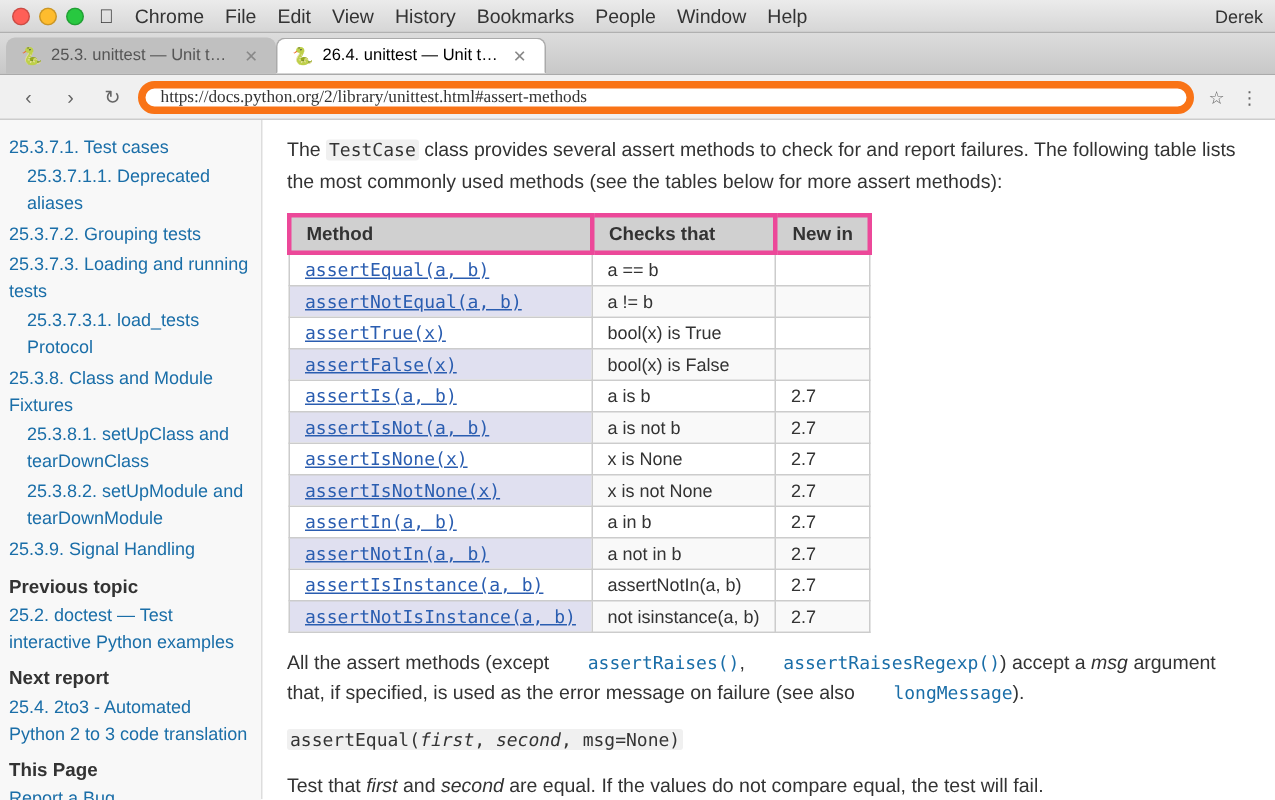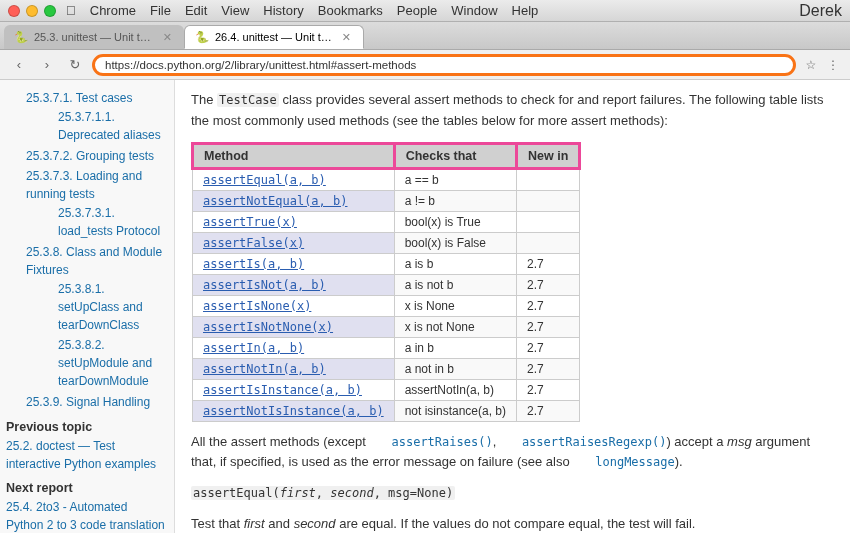--- a/index.html
+++ b/index.html
@@ -14,21 +14,21 @@
       padding: 0 8px;
       border-bottom: 1px solid #b0b0b0;
     }
     .titlebar-controls { display: flex; gap: 6px; margin-right: 10px; }
     .tb-btn { width: 12px; height: 12px; border-radius: 50%; border: 0.5px solid rgba(0,0,0,0.2); cursor: pointer; }
     .tb-close { background: #ff5f57; }
     .tb-min { background: #febc2e; }
     .tb-max { background: #28c840; }
     .titlebar-menu { display: flex; gap: 14px; font-size: 13px; color: #333; }
     .titlebar-menu span { cursor: pointer; }
-    .titlebar-right { margin-left: auto; font-size: 16px; color: #333; }
+    .titlebar-right { margin-left: auto; font-size: 12px; color: #333; }
 
     
     .tabbar {
       height: 28px;
       background: linear-gradient(to bottom, #dcdcdc, #c8c8c8);
       display: flex;
       align-items: flex-end;
       padding: 0 4px;
       border-bottom: 1px solid #aaa;
     }
@@ -58,27 +58,28 @@
       display: flex;
       align-items: center;
       padding: 0 8px;
       gap: 6px;
       border-bottom: 1px solid #ccc;
     }
     .nav-btn { width: 22px; height: 22px; border-radius: 50%; display: flex; align-items: center; justify-content: center; cursor: pointer; color: #666; font-size: 13px; }
     .address-input {
       flex: 1;
       height: 22px;
-      border: 3px solid #f97316;
+      border: 5px solid #f97316;
       border-radius: 11px;
       padding: 0 10px;
       font-size: 11.5px;
       background: #fff;
       color: #333;
       outline: none;
+      font-family: Liberation Serif, serif;
     }
     .addressbar-icons { display: flex; gap: 4px; align-items: center; }
     .addr-icon { width: 18px; height: 18px; display: flex; align-items: center; justify-content: center; cursor: pointer; color: #666; font-size: 12px; }
 
     
     .browser-content {
       display: flex;
       height: calc(533px - 22px - 28px - 30px);
       overflow: hidden;
     }
@@ -86,21 +87,21 @@
     
     .sidebar {
       width: 175px;
       min-width: 175px;
       background: #f8f8f8;
       border-right: 1px solid #ddd;
       overflow-y: auto;
       padding: 8px 6px;
       font-size: 12px;
     }
-    .sidebar ul { list-style: none; padding: 0; margin-left: 20px; }
+    .sidebar ul { list-style: none; padding: 0; }
     .sidebar li { padding: 1px 0; }
     .sidebar a { color: #1a6ea8; text-decoration: none; font-size: 12px; line-height: 1.5; }
     .sidebar .sub-item { padding-left: 12px; }
     .sidebar-nav-section { margin-top: 8px; }
     .sidebar-nav-section .section-title {
       font-size: 12.5px;
       font-weight: bold;
       color: #333;
       margin-bottom: 3px;
     }

